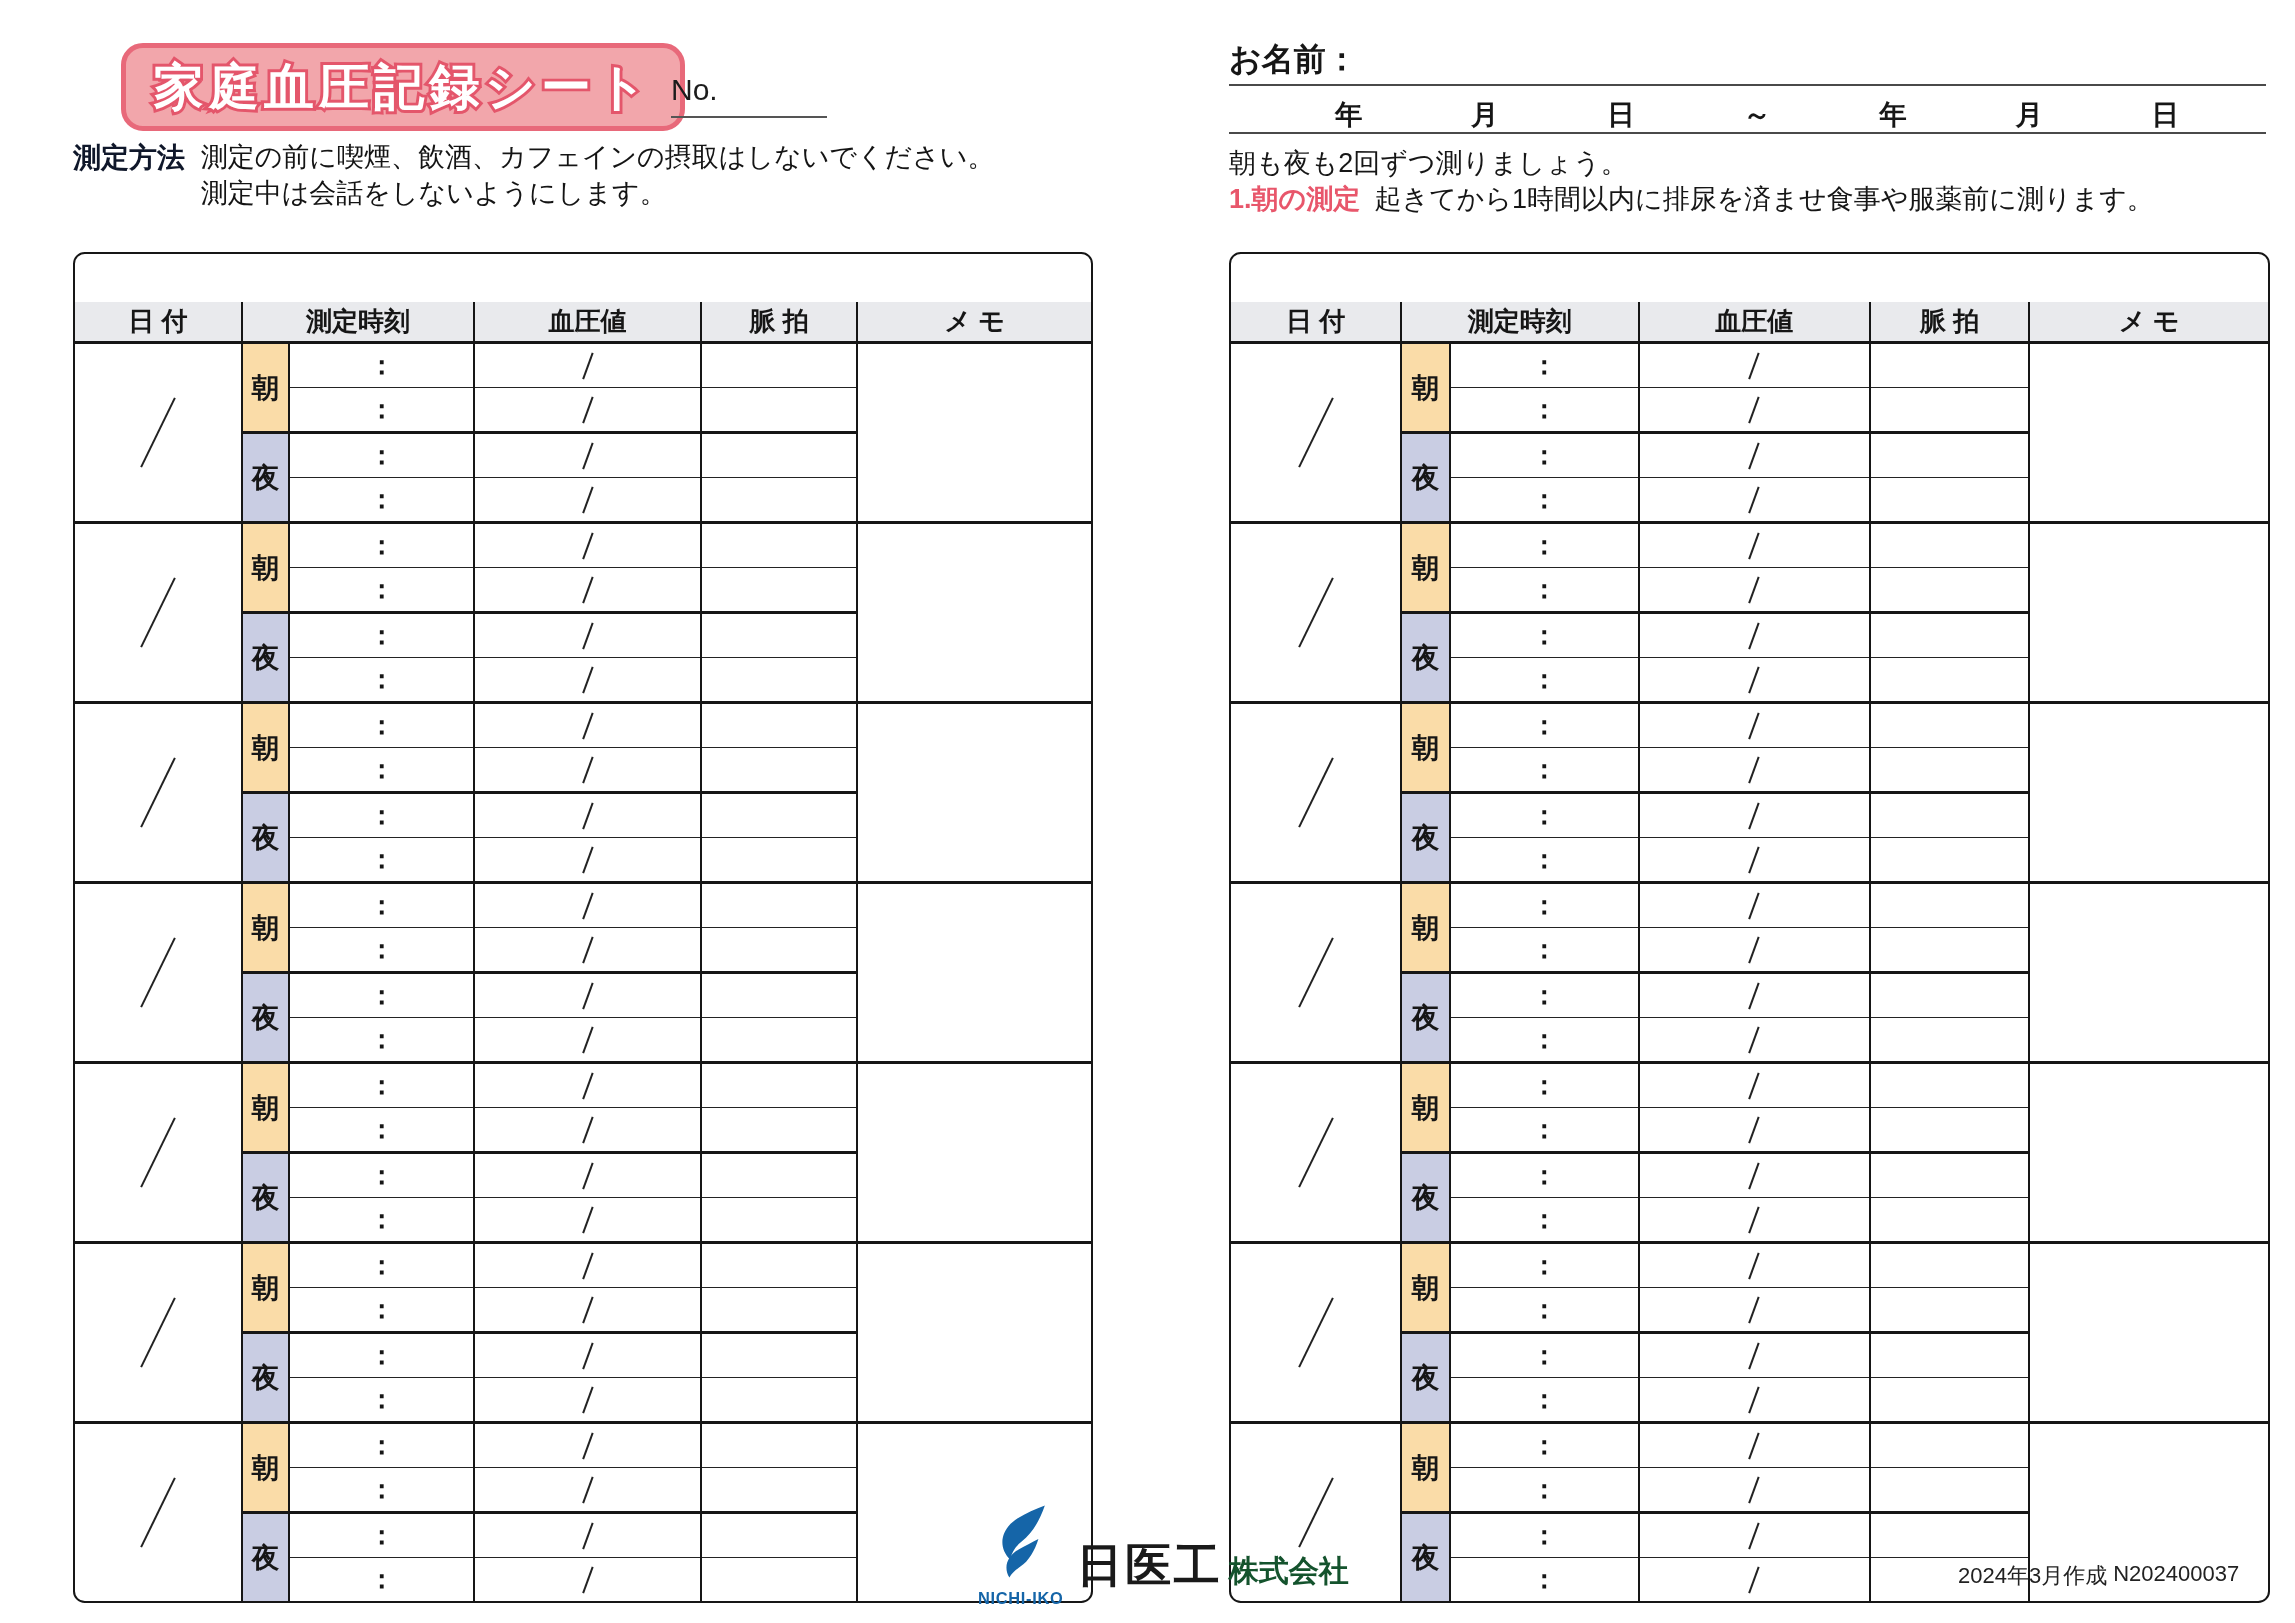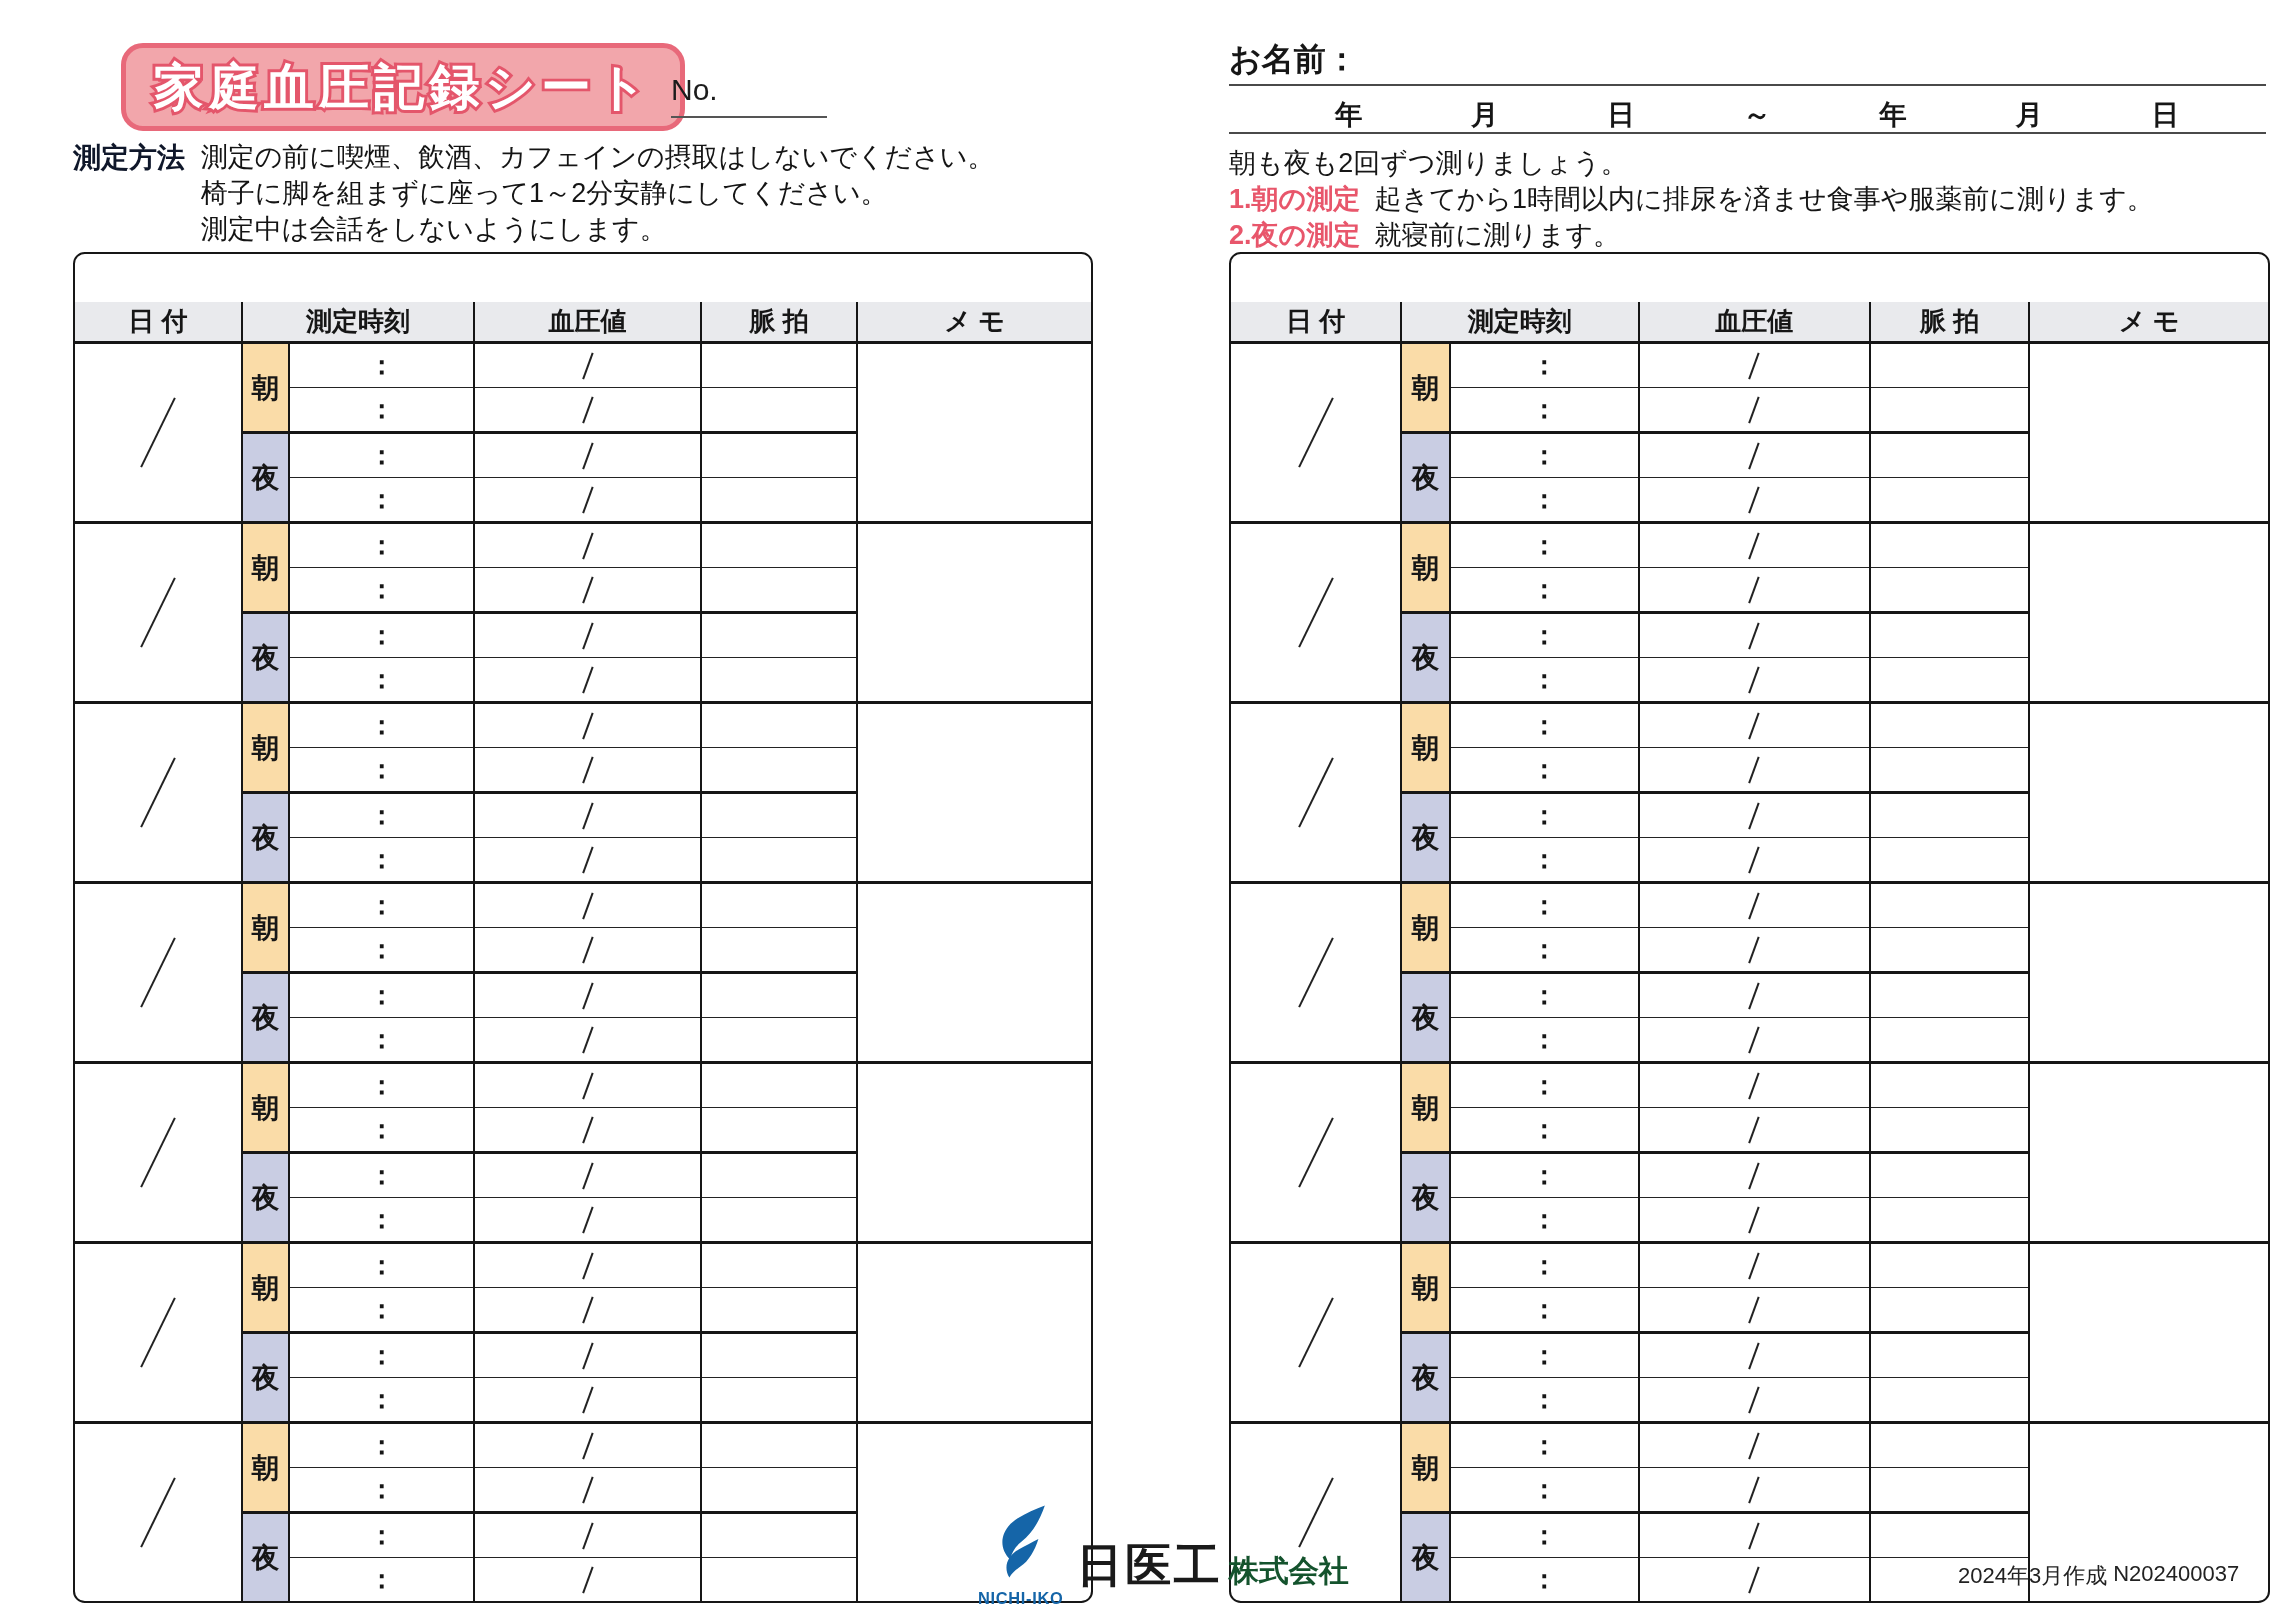--- a/index.html
+++ b/index.html
@@ -86,21 +86,20 @@
     <span class="title-text">家庭血圧記録シート</span>
   </div>
   <div class="no-field">
     <span>No.</span>
   </div>
 
   <div class="method">
     <span class="method-label">測定方法</span>
     <div class="method-lines">
       <div>測定の前に喫煙、飲酒、カフェインの摂取はしないでください。</div>
-      <div>椅子に脚を組まずに座って1～2分安静にしてください。</div>
       <div>測定中は会話をしないようにします。</div>
     </div>
   </div>
 
   <div class="name-label">お名前：</div>
   <div class="rule-line rule-1"></div>
   <div class="date-range">
     <span>年</span>
     <span>月</span>
     <span>日</span>
@@ -108,23 +107,20 @@
     <span>年</span>
     <span>月</span>
     <span>日</span>
   </div>
   <div class="rule-line rule-2"></div>
 
   <div class="right-instr">
     <div>朝も夜も2回ずつ測りましょう。</div>
     <div>
       <span class="hl">1.朝の測定</span><span>起きてから1時間以内に排尿を済ませ食事や服薬前に測ります。</span>
-    </div>
-    <div>
-      <span class="hl">2.夜の測定</span><span>就寝前に測ります。</span>
     </div>
   </div>
 
   <div class="tbl-wrap tbl-left">
     <table class="bp">
       <colgroup>
           <col style="width:16.4%">
           <col style="width:4.7%">
           <col style="width:18.2%">
           <col style="width:22.3%">

